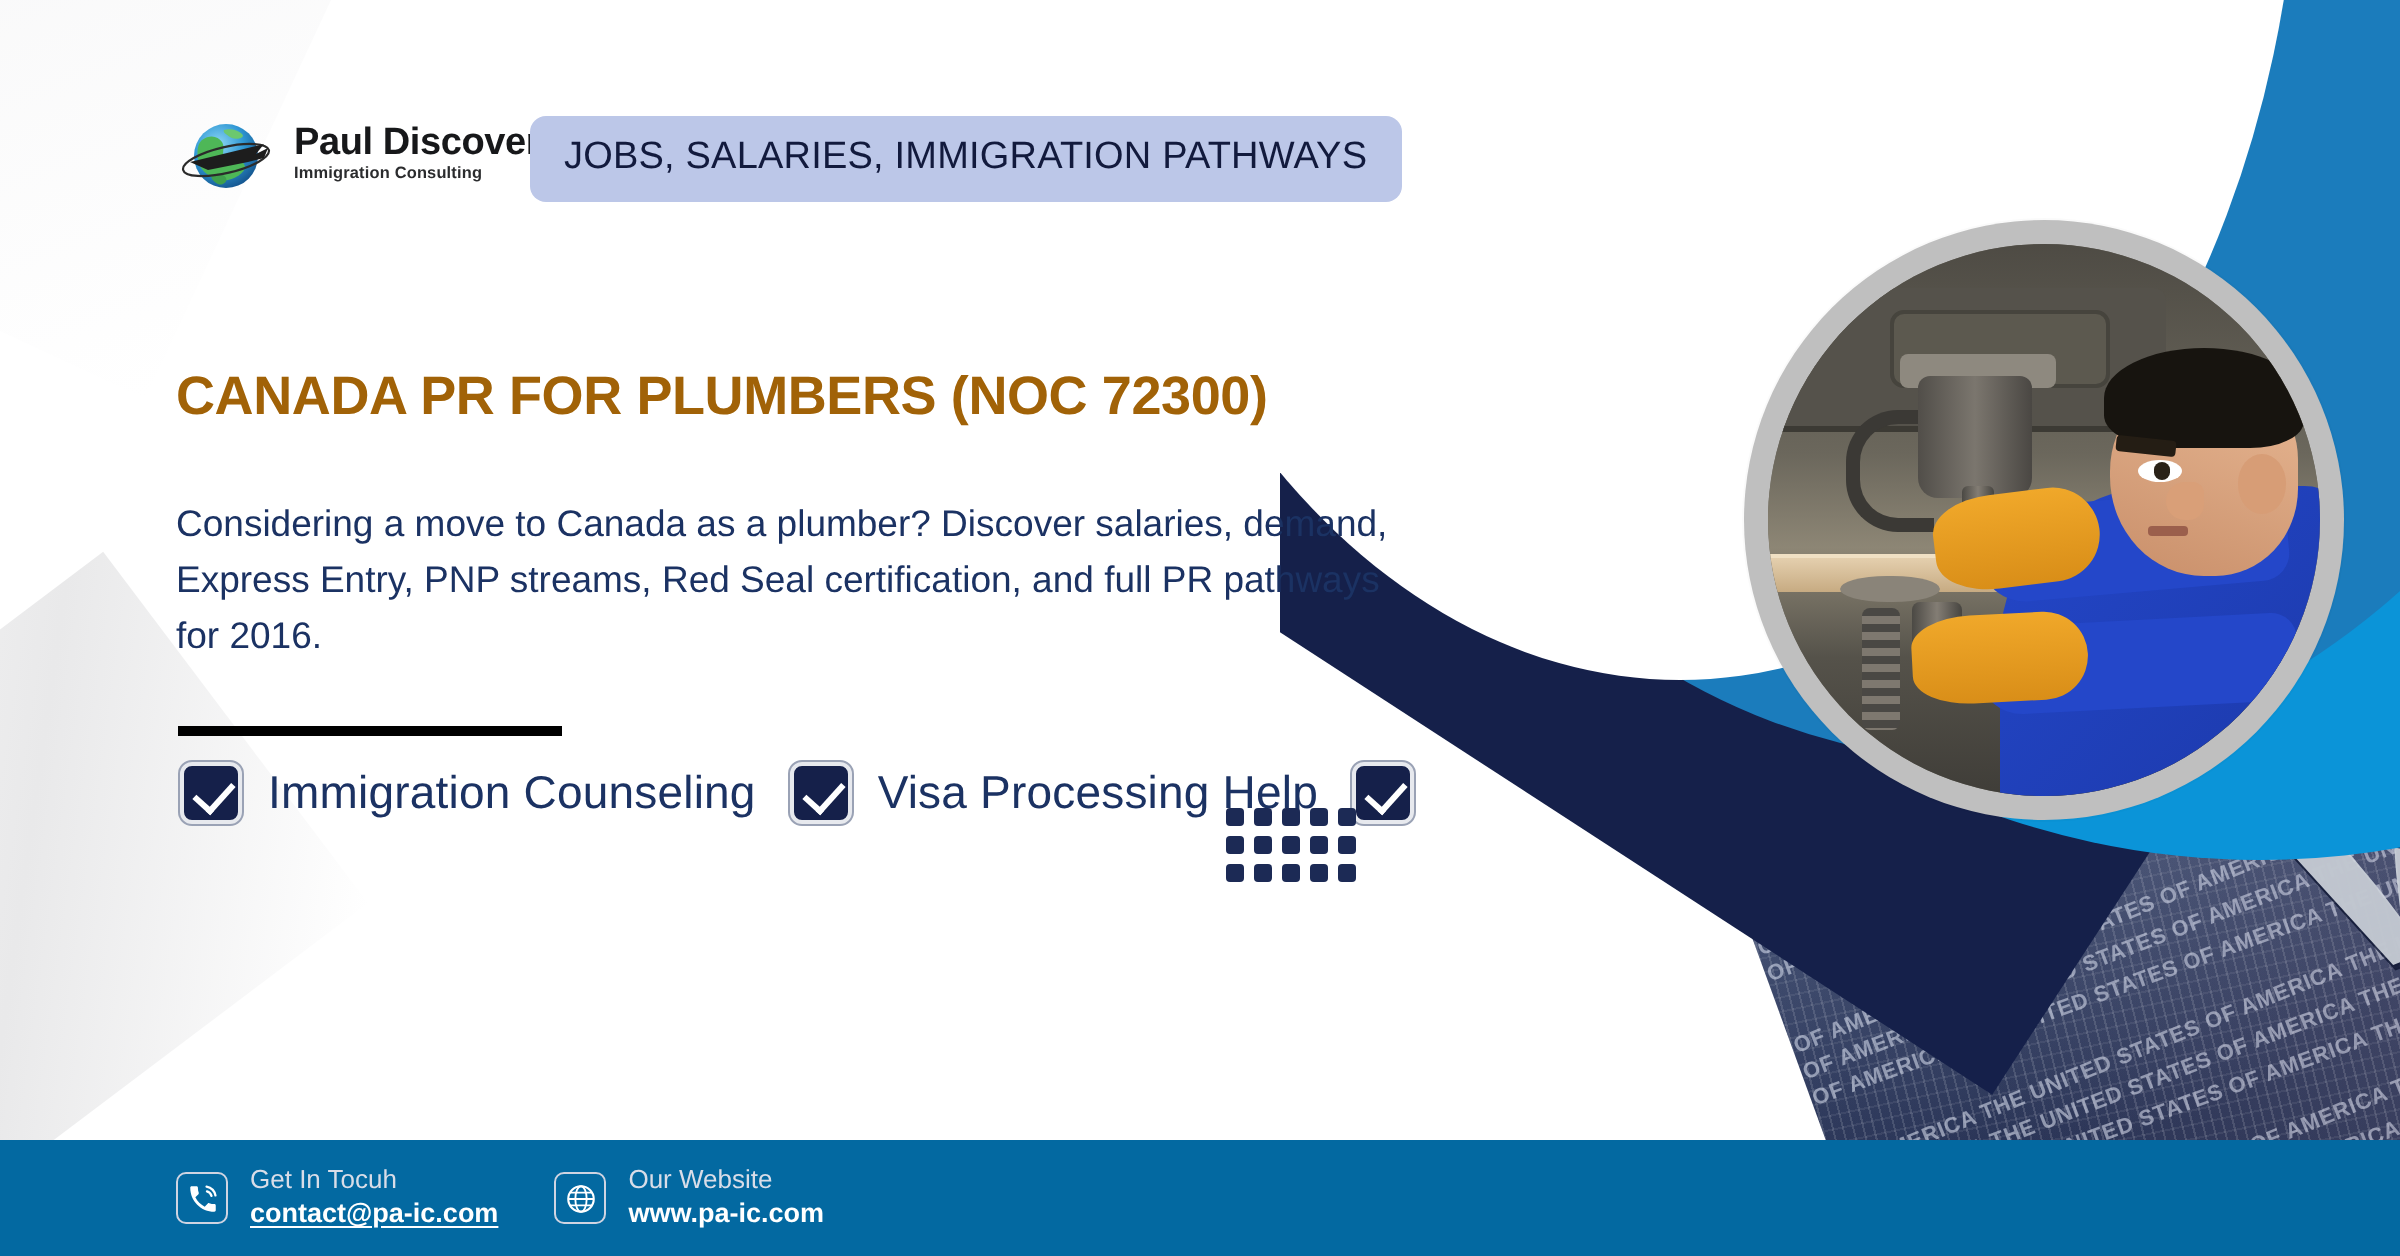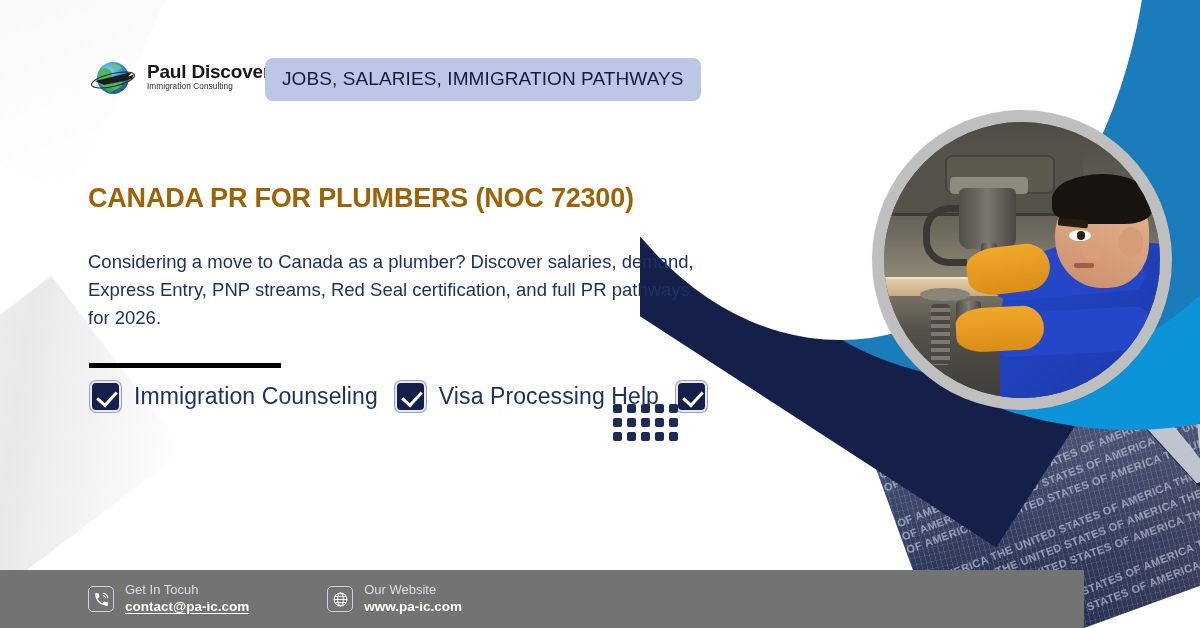--- a/index.html
+++ b/index.html
@@ -215,21 +215,21 @@
     left:88px; top:52px;
     display:flex; align-items:center; gap:9px;
   }
   .globe-logo { width:50px; height:50px; position:relative; flex:0 0 auto; }
   .logo-text { line-height:1; }
   .logo-name {
     font-size:19px; font-weight:700; color:#17181a;
     letter-spacing:-.2px; display:block;
   }
   .logo-sub {
-    font-size:8.2px; font-weight:400; color:#2b2c2e;
+    font-size:8.2px; font-weight:700; color:#2b2c2e;
     letter-spacing:.1px; display:block; margin-top:2px;
   }
 
   .badge {
     position:absolute;
     left:265px; top:58px;
     background:#BCC7E8;
     border-radius:8px;
     padding:10px 17px 11px;
     font-size:19px;
@@ -292,27 +292,27 @@
   .check-label {
     font-size:23px;
     color:#1B3263;
     letter-spacing:.1px;
   }
 
   
   .footer {
     position:absolute;
     left:0; bottom:0;
-    width:1084px; height:58px;
-    background:#737373;
+    width:1200px; height:58px;
+    background:#0369a1;
     z-index:30;
     display:flex;
     align-items:center;
     padding-left:88px;
-    gap:78px;
+    gap:28px;
   }
   .fitem { display:flex; align-items:center; gap:11px; }
   .ficon {
     width:26px; height:26px;
     border:1.6px solid #cfd4e2;
     border-radius:5px;
     position:relative;
     flex:0 0 auto;
     display:flex; align-items:center; justify-content:center;
     color:#ffffff;
@@ -436,21 +436,21 @@
       <span class="logo-text">
         <span class="logo-name">Paul Discover</span>
         <span class="logo-sub">Immigration Consulting</span>
       </span>
     </div>
 
     <div class="badge">JOBS, SALARIES, IMMIGRATION PATHWAYS</div>
 
     <h1 class="headline">CANADA PR FOR PLUMBERS (NOC 72300)</h1>
 
-    <p class="subtext">Considering a move to Canada as a plumber? Discover salaries, demand, Express Entry, PNP streams, Red Seal certification, and full PR pathways for 2026.</p>
+    <p class="subtext">Considering a move to Canada as a plumber? Discover salaries, demand, Express Entry, PNP streams, Red Seal certification, and full PR pathways for 2016.</p>
 
     <div class="divider"></div>
 
     <div class="checklist">
       <div class="check-item">
         <span class="cbox"></span>
         <span class="check-label">Immigration Counseling</span>
       </div>
       <div class="check-item">
         <span class="cbox"></span>

